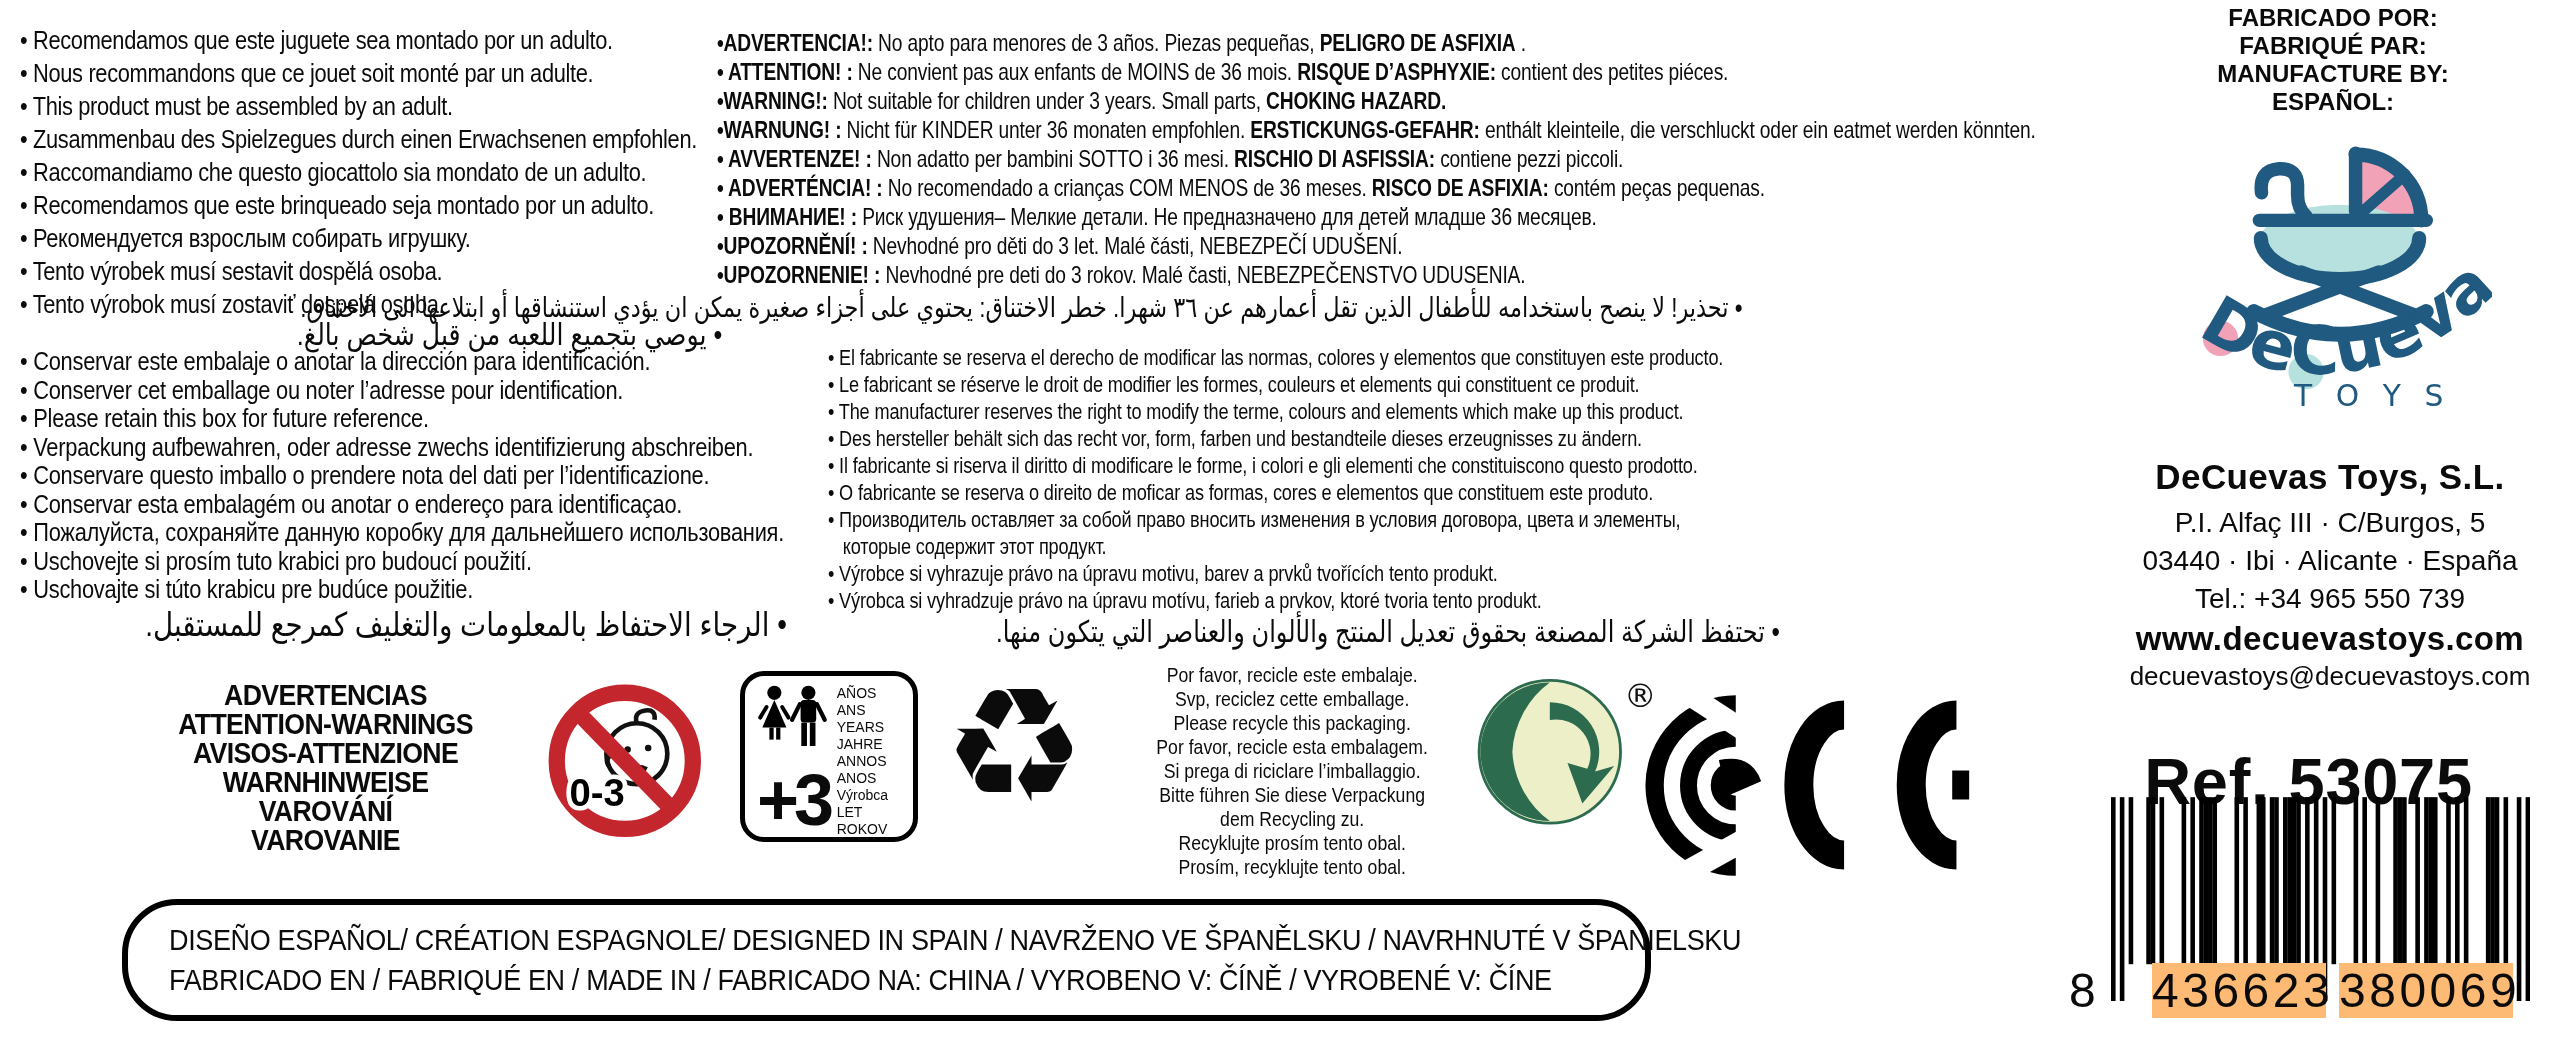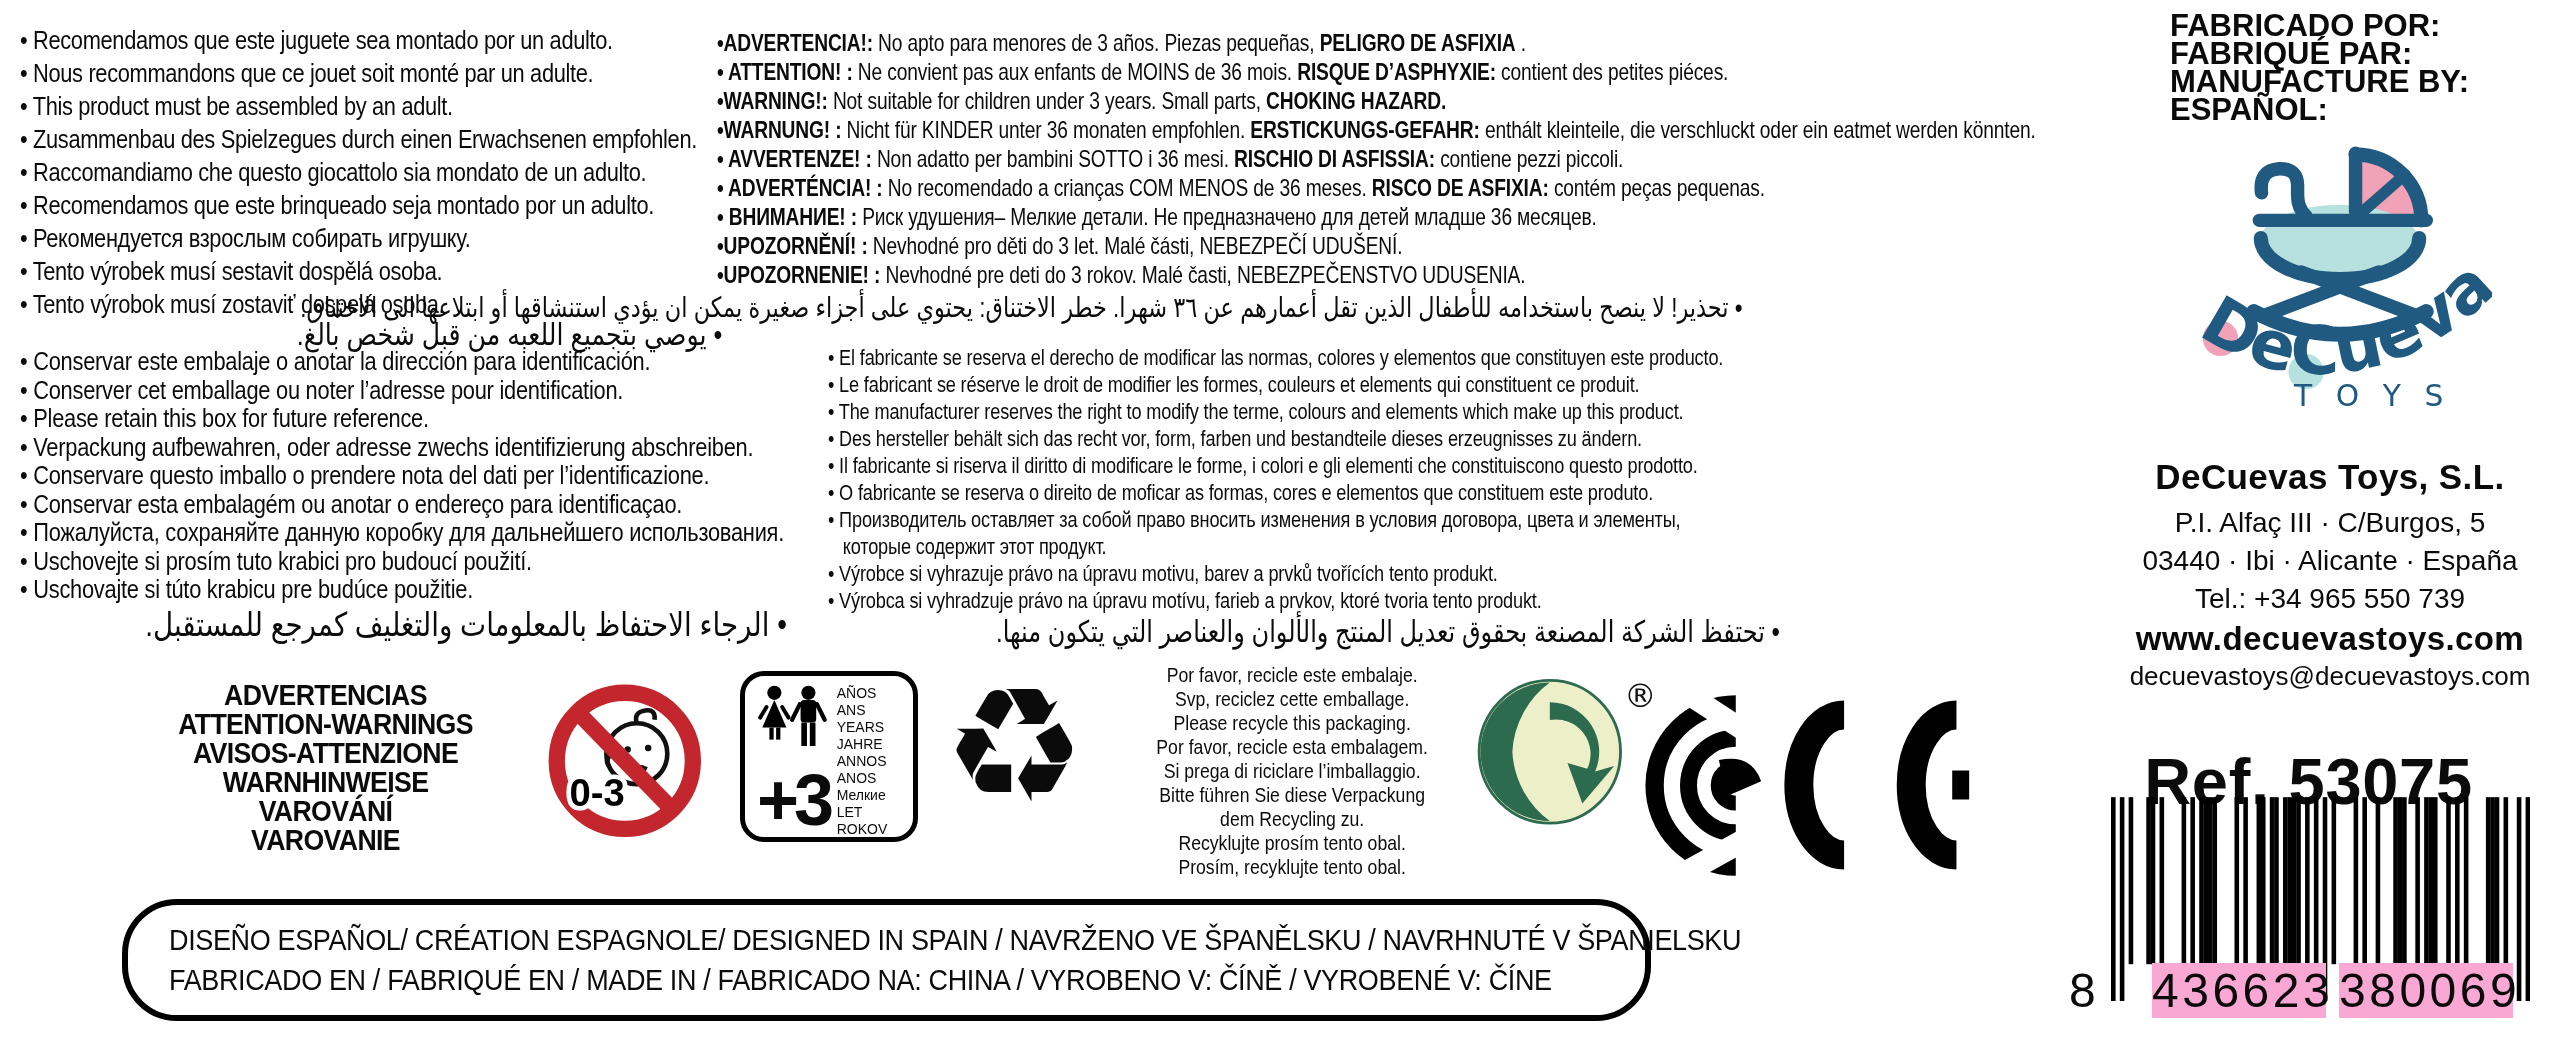--- a/index.html
+++ b/index.html
@@ -13,22 +13,22 @@
   #top-left{left:20px;top:24px;width:836px;font-size:26px;line-height:33px;
             letter-spacing:-0.4px;transform:scaleX(.84);transform-origin:left top;}
   #top-left .ar{font-size:30px;text-align:right;width:836px;margin-top:-2.8px;direction:rtl;}
 
   
   #top-center{left:717px;top:28px;width:1735px;font-size:24px;line-height:29px;
               letter-spacing:-0.2px;transform:scaleX(.80);transform-origin:left top;}
   #top-center .ar{width:1282px;text-align:right;font-size:28px;margin-top:4.2px;direction:rtl;}
 
   
-  #mfr{left:2170px;top:12px;width:326px;font-weight:bold;
-       font-size:31px;line-height:28px;}
+  #mfr{left:2170px;top:4px;width:326px;text-align:center;font-weight:bold;
+       font-size:24px;line-height:28px;}
 
   
   #logo{left:2188px;top:126px;width:304px;height:287px;}
 
   
   #mid-left{left:20px;top:347px;width:991px;font-size:26px;line-height:28.5px;
             letter-spacing:-0.3px;transform:scaleX(.84);transform-origin:left top;}
   #mid-left .ar{font-size:33px;text-align:right;width:913px;margin-top:7px;direction:rtl;}
 
   
@@ -62,21 +62,21 @@
   #green-dot{left:1477px;top:678px;}
   #overlap-ce{left:1637px;top:695px;}
   #ce{left:1784px;top:700px;}
   #ukca{left:1802px;top:877px;font-size:93px;font-weight:bold;line-height:.92;letter-spacing:0.7px;}
 
   
   #ref{left:2089px;top:708px;width:439px;text-align:center;font-size:65px;
        font-weight:bold;letter-spacing:0.7px;margin-top:36px;}
   #barcode{left:2111px;top:797px;width:419px;height:241px;}
   #barcode svg{position:absolute;left:0;top:0;}
-  #barcode .digit{position:absolute;top:166px;font-size:48px;background:#f9a8d4;line-height:55px;}
+  #barcode .digit{position:absolute;top:166px;font-size:48px;background:#fdba74;line-height:55px;}
   #barcode .d0{left:-42px;background:transparent;}
   #barcode .d1{left:41px;width:174px;text-align:center;letter-spacing:3.5px;}
   #barcode .d2{left:228px;width:174px;text-align:center;letter-spacing:3.5px;}
 
   
   #origin-box{left:122px;top:899px;width:1529px;height:122px;border:6.4px solid #000;
               border-radius:55px;box-sizing:border-box;display:flex;flex-direction:column;
               justify-content:center;padding-left:41px;}
   #origin-box .line{font-size:30px;line-height:40px;letter-spacing:-0.4px;white-space:nowrap;
                     transform:scaleX(.9);transform-origin:left center;}
@@ -233,21 +233,21 @@
     </svg>
     <div class="plus3">+3</div>
   </div>
   <div class="words">
     <div>AÑOS</div>
     <div>ANS</div>
     <div>YEARS</div>
     <div>JAHRE</div>
     <div>ANNOS</div>
     <div>ANOS</div>
-    <div>Мелкие</div>
+    <div>Výrobca</div>
     <div>LET</div>
     <div>ROKOV</div>
   </div>
 </div>
 
 <div id="recycle-icon" class="abs">♻</div>
 
 <div id="recycle-text" class="abs">
   <div class="nw">Por favor, recicle este embalaje.</div>
   <div class="nw">Svp, reciclez cette emballage.</div>

